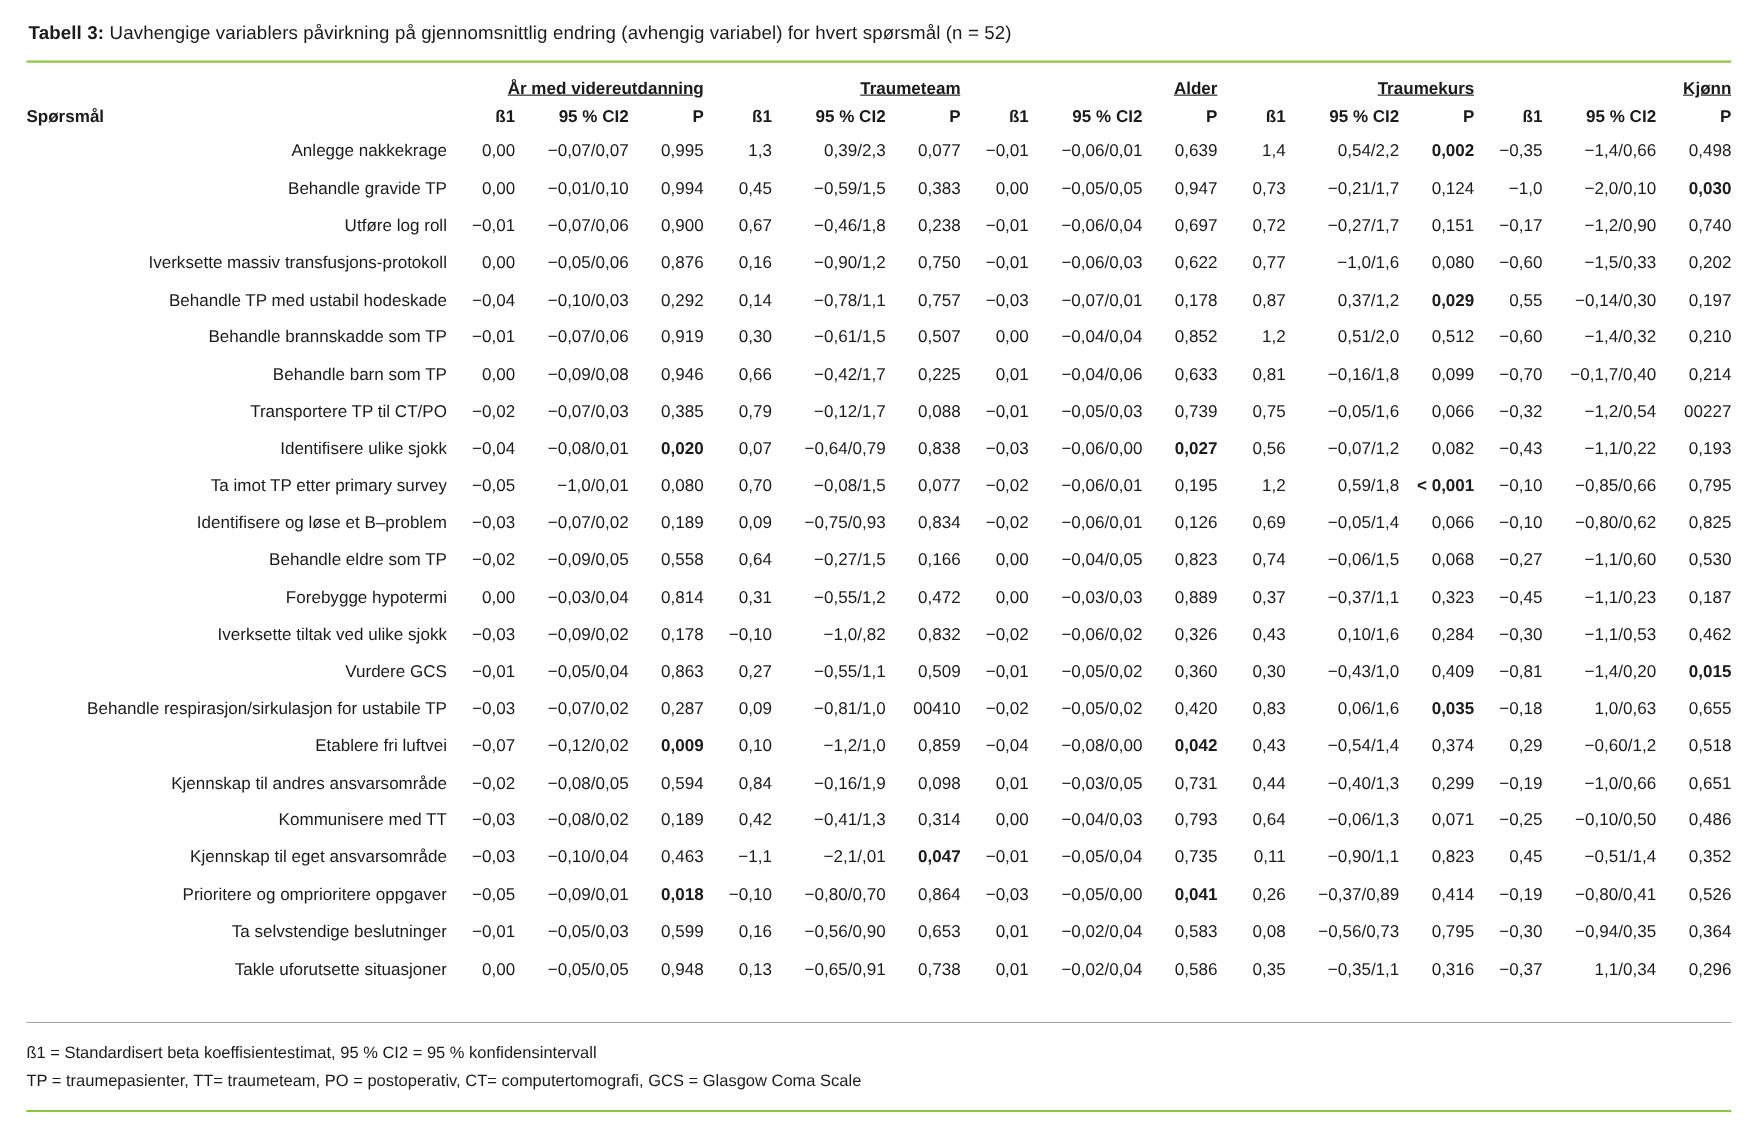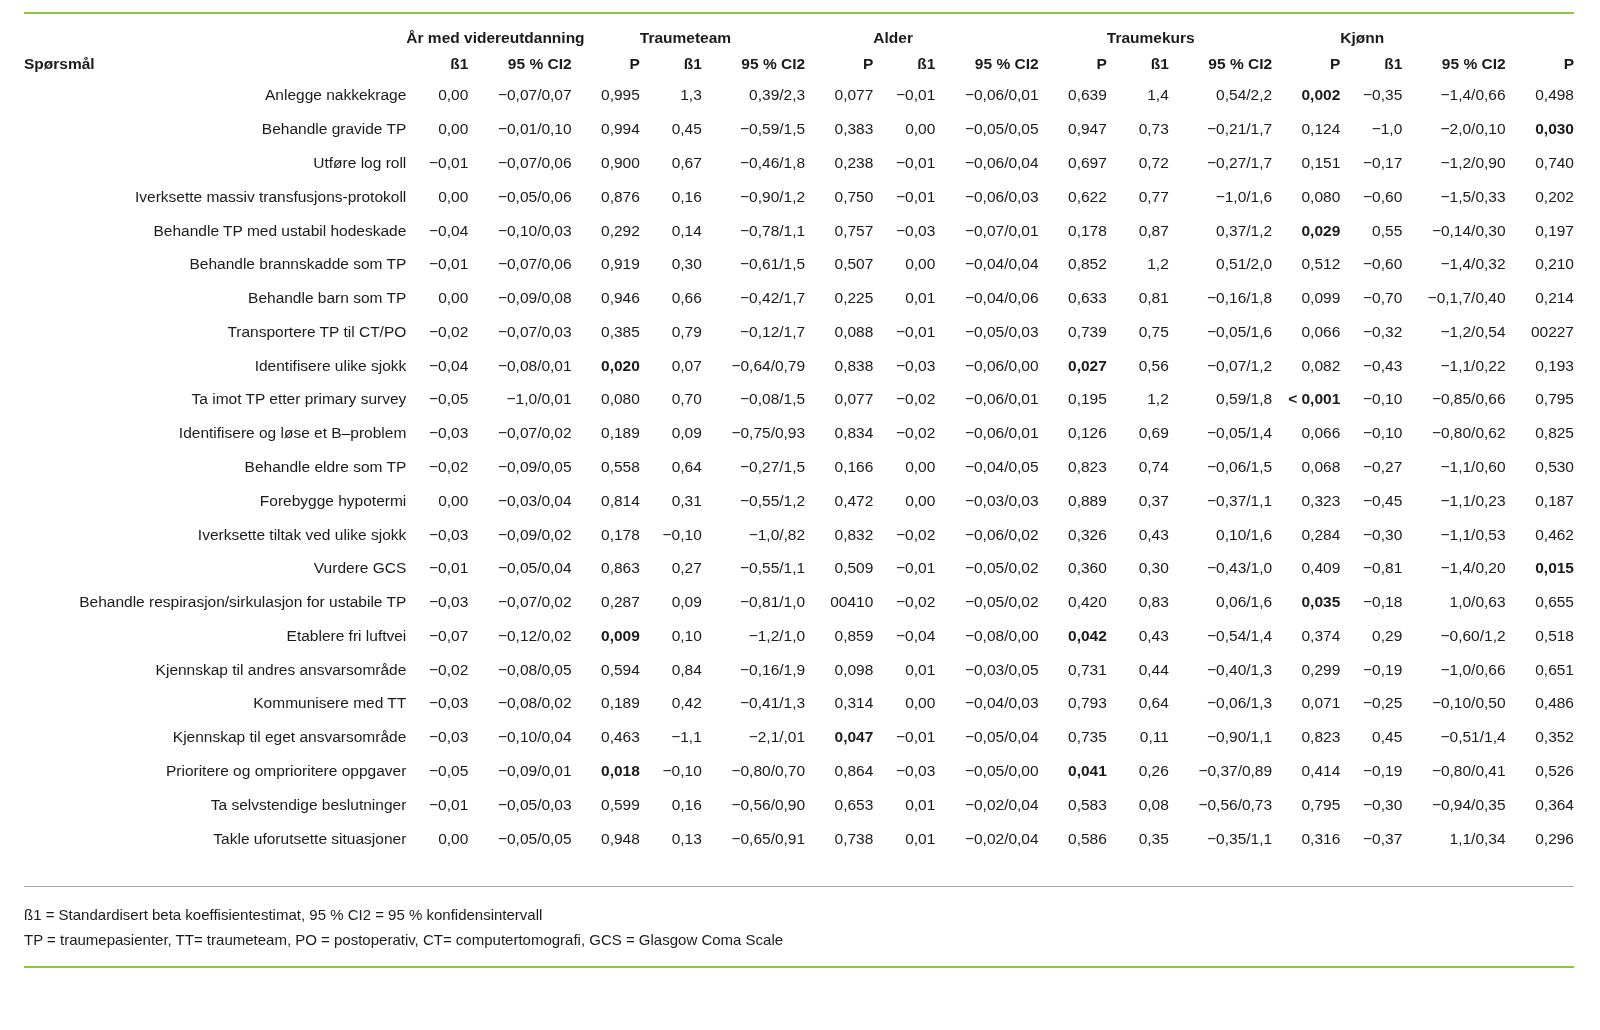--- a/index.html
+++ b/index.html
@@ -34,41 +34,45 @@
 
   th, td {
     font-size: 15.5px;
     font-weight: 400;
     padding: 0;
     white-space: nowrap;
     overflow: hidden;
   }
   thead th.grp {
     font-weight: 700;
-    text-align: left;
+    text-align: right;
     padding-top: 13px;
     padding-bottom: 2px;
+    text-decoration: underline;
   }
   thead tr.subhead th { font-weight: 700; padding-top: 6px; padding-bottom: 5px; margin-left: 43px; }
   thead th.qh { text-align: left; }
   thead th.num { text-align: right; }
 
   tbody td { padding-top: 8.4px; padding-bottom: 8.4px; line-height: 17px; }
   td.q { text-align: right; }
   td.num { text-align: right; }
   .bold { font-weight: 700; }
 
   .footnotes { padding-top: 15px; padding-bottom: 14px; }
   .footnote { font-size: 15px; line-height: 25px; }
 </style>
 </head>
 <body>
 
 <div class="page">
 
+  <div class="title">
+    <span class="b">Tabell 3:</span><span>Uavhengige variablers påvirkning på gjennomsnittlig endring (avhengig variabel) for hvert spørsmål (n = 52)</span>
+  </div>
 
   <div class="rule green"></div>
 
   <table>
     <colgroup>
       <col class="c-label">
       <col class="c-b1">
         <col class="c-ci">
         <col class="c-p">
       <col class="c-b1">

